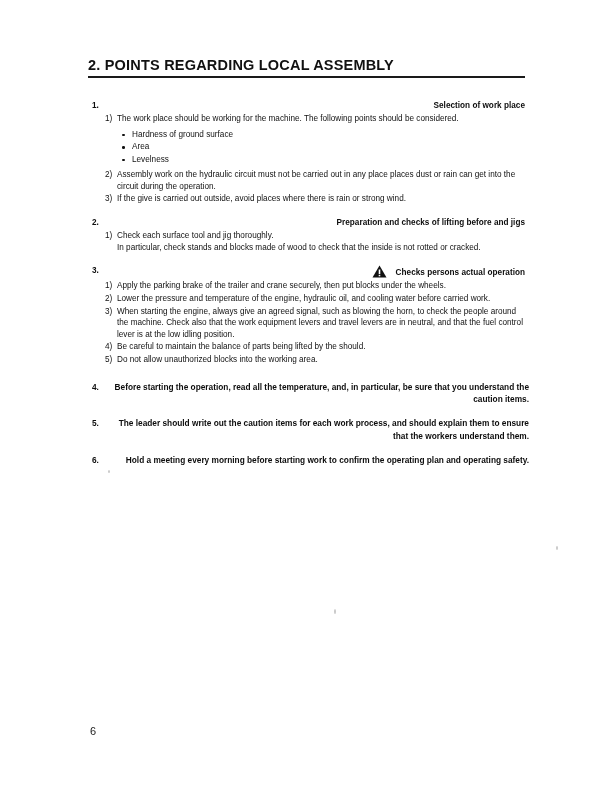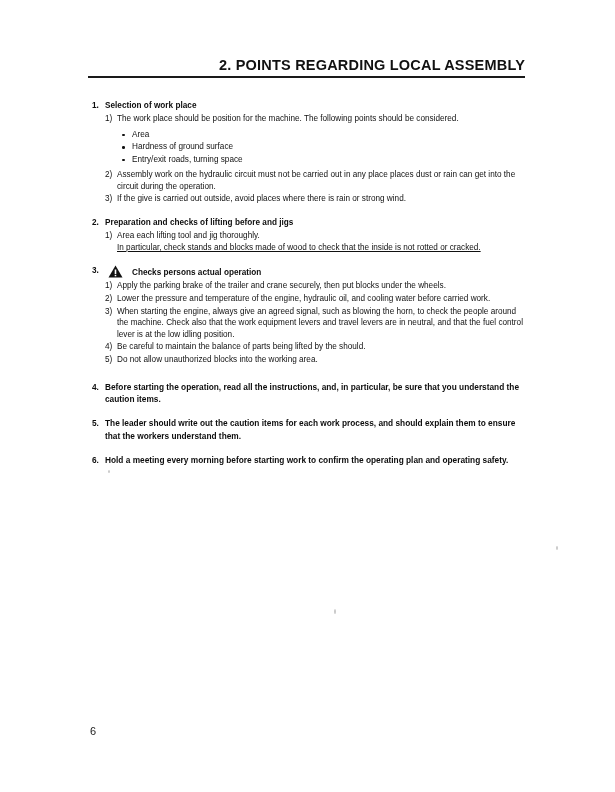--- a/index.html
+++ b/index.html
@@ -16,21 +16,20 @@
     color: #000000;
     overflow: hidden;
   }
 
   
   .doc-header {
     position: absolute;
     left: 88px;
     top: 56px;
     width: 437px;
-    text-align: right;
   }
   .doc-title {
     font-size: 14.5px;
     font-weight: bold;
     letter-spacing: 0.2px;
     line-height: 18px;
     color: #111111;
     white-space: nowrap;
   }
   .title-rule {
@@ -64,20 +63,21 @@
     display: flex;
     align-items: flex-start;
   }
   .sec-num {
     width: 13px;
     flex: 0 0 13px;
     font-weight: bold;
   }
   .sec-text {
     flex: 1 1 auto;
+    text-align: right;
   }
 
   
   .sub {
     position: relative;
     margin-left: 105px;
     width: 420px;
     font-size: 8.2px;
     line-height: 11.6px;
     color: #111111;
@@ -88,21 +88,20 @@
   .sub-num {
     width: 12px;
     flex: 0 0 12px;
     text-align: left;
   }
   .sub-text {
     flex: 1 1 auto;
   }
   .sub-text .cont {
     display: block;
-    text-decoration: underline;
   }
 
   
   .bullets {
     margin: 4px 0 3px 0;
     padding: 0;
     list-style: none;
   }
   .bullets li {
     position: relative;
@@ -176,27 +175,27 @@
   <div class="body">
 
     <div class="section">
       <div class="sec-head">
         <span class="sec-num">1.</span>
         <span class="sec-text">Selection of work place</span>
       </div>
 
       <div class="sub">
         <span class="sub-num">1)</span>
-        <span class="sub-text">The work place should be position for the machine. The following points should be considered.</span>
+        <span class="sub-text">The work place should be working for the machine. The following points should be considered.</span>
       </div>
 
       <ul class="bullets">
+        <li>Hardness of ground surface</li>
         <li>Area</li>
-        <li>Hardness of ground surface</li>
-        <li>Entry/exit roads, turning space</li>
+        <li>Levelness</li>
       </ul>
 
       <div class="sub">
         <span class="sub-num">2)</span>
         <span class="sub-text">Assembly work on the hydraulic circuit must not be carried out in any place places dust or rain can get into the circuit during the operation.</span>
       </div>
 
       <div class="sub">
         <span class="sub-num">3)</span>
         <span class="sub-text">If the give is carried out outside, avoid places where there is rain or strong wind.</span>
@@ -207,21 +206,21 @@
 
     <div class="section">
       <div class="sec-head">
         <span class="sec-num">2.</span>
         <span class="sec-text">Preparation and checks of lifting before and jigs</span>
       </div>
 
       <div class="sub">
         <span class="sub-num">1)</span>
         <span class="sub-text">
-          <span>Area each lifting tool and jig thoroughly.</span>
+          <span>Check each surface tool and jig thoroughly.</span>
           <span class="cont">In particular, check stands and blocks made of wood to check that the inside is not rotted or cracked.</span>
         </span>
       </div>
     </div>
 
     <div class="gap-md"></div>
 
     <div class="section">
       <div class="sec-head">
         <span class="sec-num">3.</span>
@@ -255,21 +254,21 @@
       <div class="sub">
         <span class="sub-num">5)</span>
         <span class="sub-text">Do not allow unauthorized blocks into the working area.</span>
       </div>
     </div>
 
     <div class="gap-lg"></div>
 
     <div class="bold-item">
       <span class="sec-num">4.</span>
-      <span class="sec-text">Before starting the operation, read all the instructions, and, in particular, be sure that you understand the caution items.</span>
+      <span class="sec-text">Before starting the operation, read all the temperature, and, in particular, be sure that you understand the caution items.</span>
     </div>
 
     <div class="gap-md"></div>
 
     <div class="bold-item">
       <span class="sec-num">5.</span>
       <span class="sec-text">The leader should write out the caution items for each work process, and should explain them to ensure that the workers understand them.</span>
     </div>
 
     <div class="gap-md"></div>

